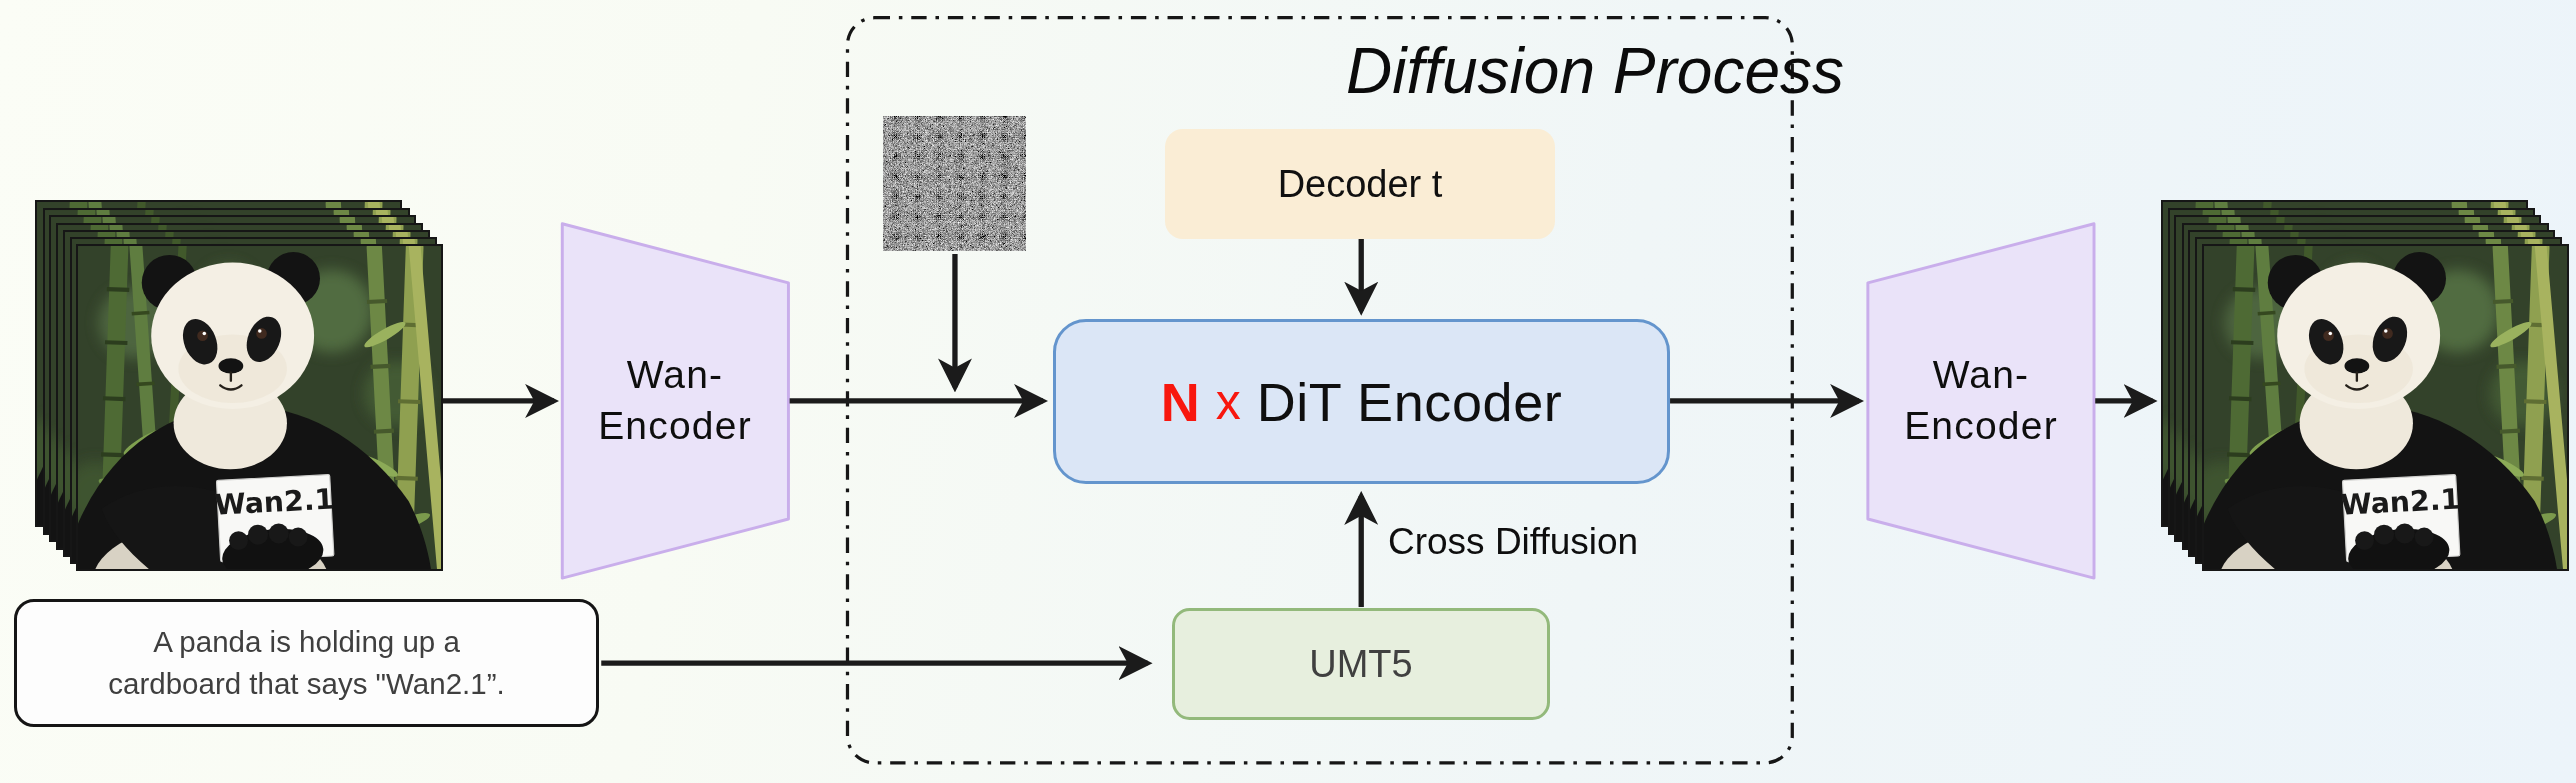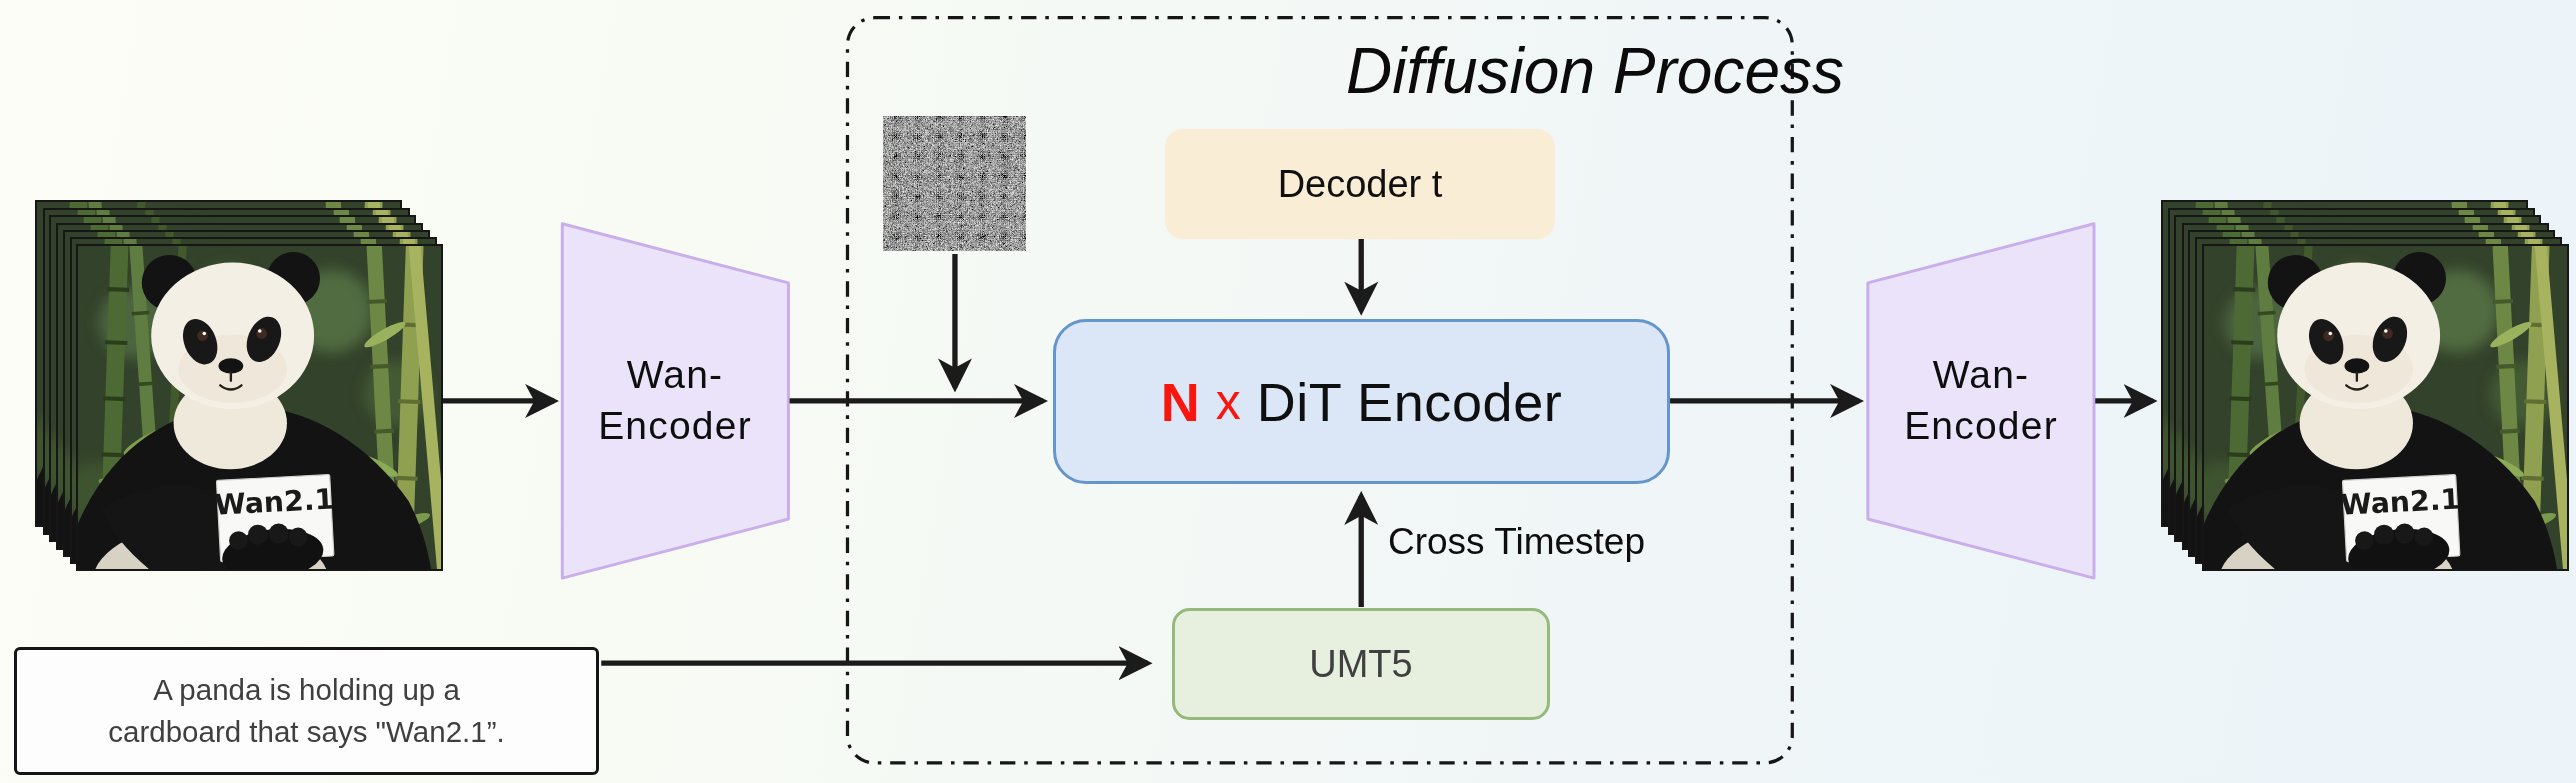--- a/index.html
+++ b/index.html
@@ -22,23 +22,23 @@
   .frame svg{display:block;width:100%;height:100%;}
 
   
   .node{position:absolute;display:flex;align-items:center;justify-content:center;text-align:center;box-sizing:border-box;}
   .timestep{left:1165px;top:129px;width:390px;height:110px;border-radius:17.7px;background:#faedd5;font-size:38px;font-weight:500;color:#101010;}
   .dit{left:1053px;top:319px;width:617px;height:165px;border-radius:33px;background:#dbe6f6;border:3px solid #6495cd;font-size:54px;font-weight:500;color:#0f0f0f;letter-spacing:0.6px;}
   .dit .n{color:#f8170e;font-weight:bold;}
   .dit .times{color:#f8170e;font-weight:400;font-size:50px;margin:0 15.4px;}
   .umt5{left:1172px;top:608px;width:378px;height:112px;border-radius:17.7px;background:#e7efde;border:3px solid #93b97b;font-size:38px;font-weight:500;color:#404040;}
   .prompt{
-    left:14px;top:599px;width:585px;height:128px;border-radius:6px;
+    left:14px;top:599px;width:585px;height:128px;border-radius:20px;
     background:#fdfdfd;border:3px solid #151515;
-    flex-direction:column;font-size:29.5px;line-height:1.42;color:#3f3f3f;margin-top:48px;
+    flex-direction:column;font-size:29.5px;line-height:1.42;color:#3f3f3f;
   }
   .trap-label{position:absolute;display:flex;flex-direction:column;align-items:center;justify-content:center;
     font-size:39px;letter-spacing:1.2px;line-height:1.3;color:#0e0e0e;font-weight:500;}
   .enc-label{left:562px;top:224px;width:226px;height:354px;}
   .dec-label{left:1868px;top:224px;width:226px;height:354px;}
   .cross-label{position:absolute;left:1388px;top:521px;font-size:37px;color:#0e0e0e;font-weight:500;white-space:nowrap;}
   .title{
     position:absolute;left:1346px;top:34px;width:437px;
     text-align:right;font-size:64px;font-style:italic;color:#0b0b0b;white-space:nowrap;
   }
@@ -255,21 +255,21 @@
   <div class="node timestep">
     <span>Decoder t</span>
   </div>
 
   <div class="node dit">
     <span class="n">N</span>
     <span class="times">x</span>
     <span>DiT Encoder</span>
   </div>
 
-  <div class="cross-label">Cross Timestep</div>
+  <div class="cross-label">Cross Diffusion</div>
 
   <div class="node umt5">
     <span>UMT5</span>
   </div>
 
   <div class="node prompt">
     <div>A panda is holding up a</div>
     <div>cardboard that says "Wan2.1”.</div>
   </div>
 

